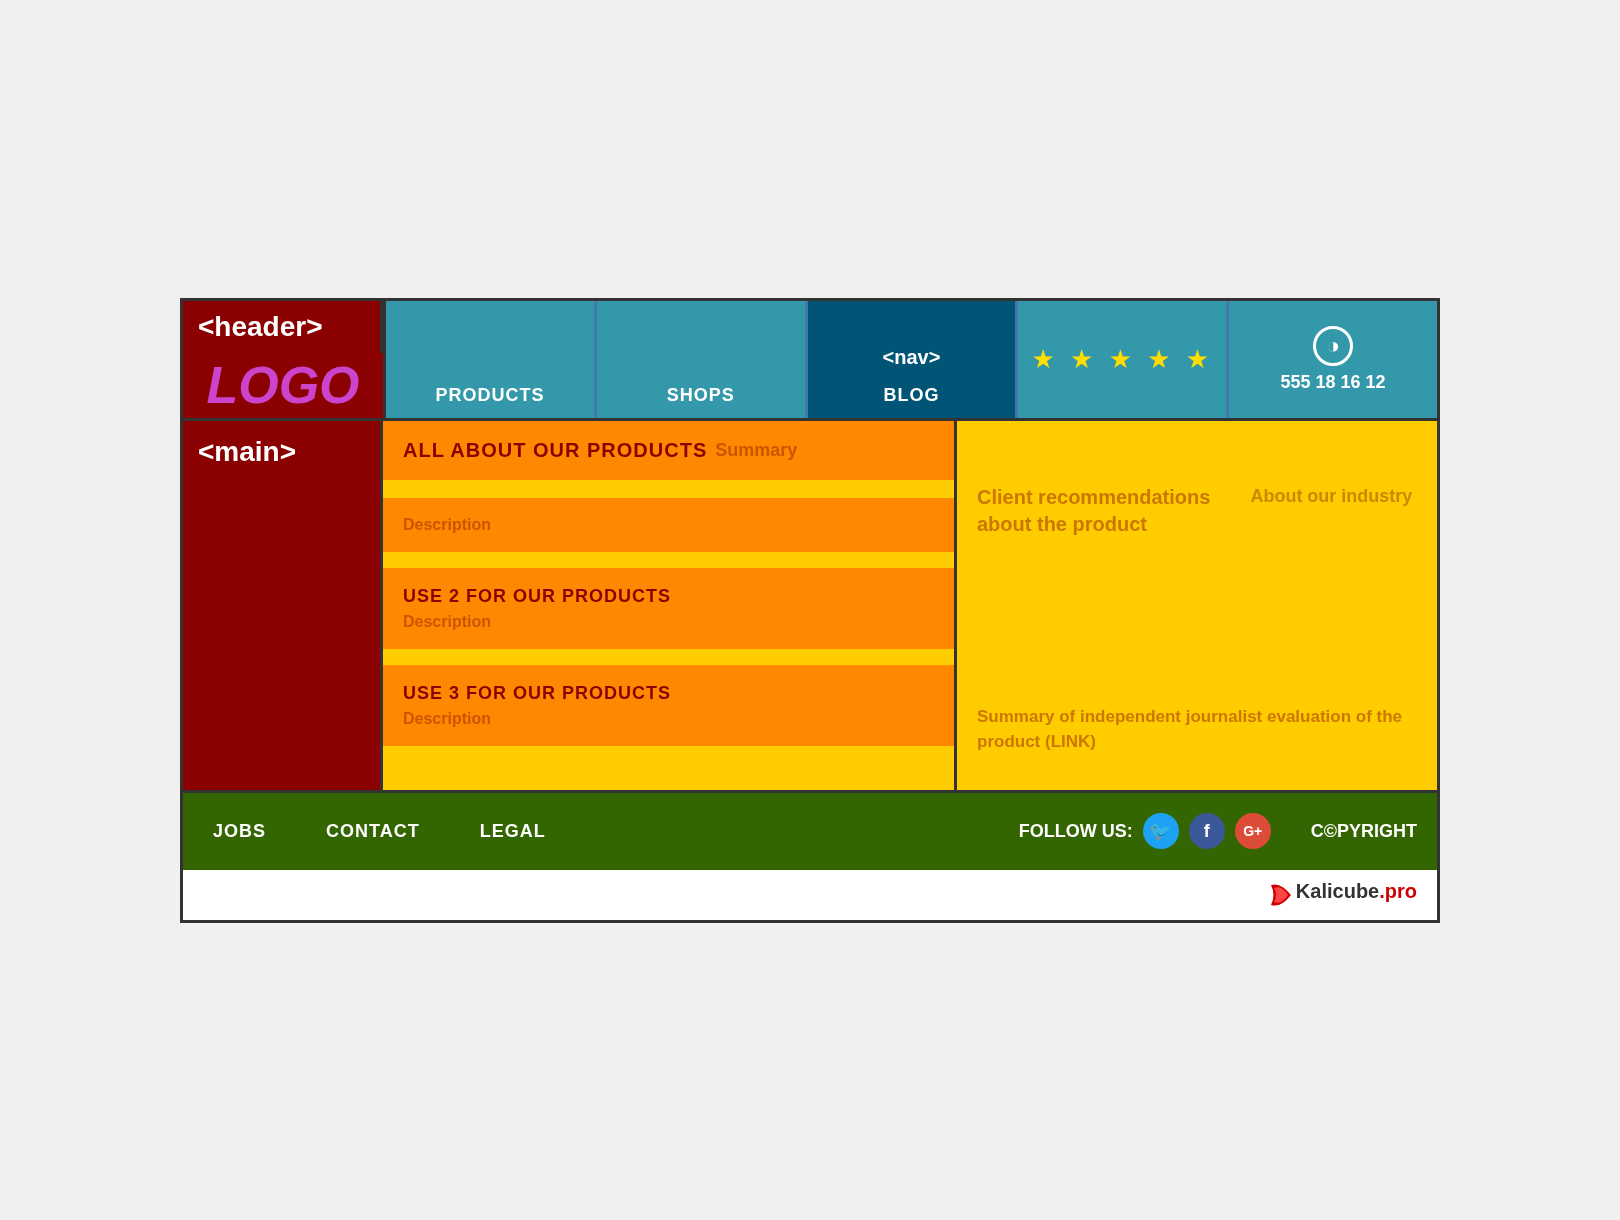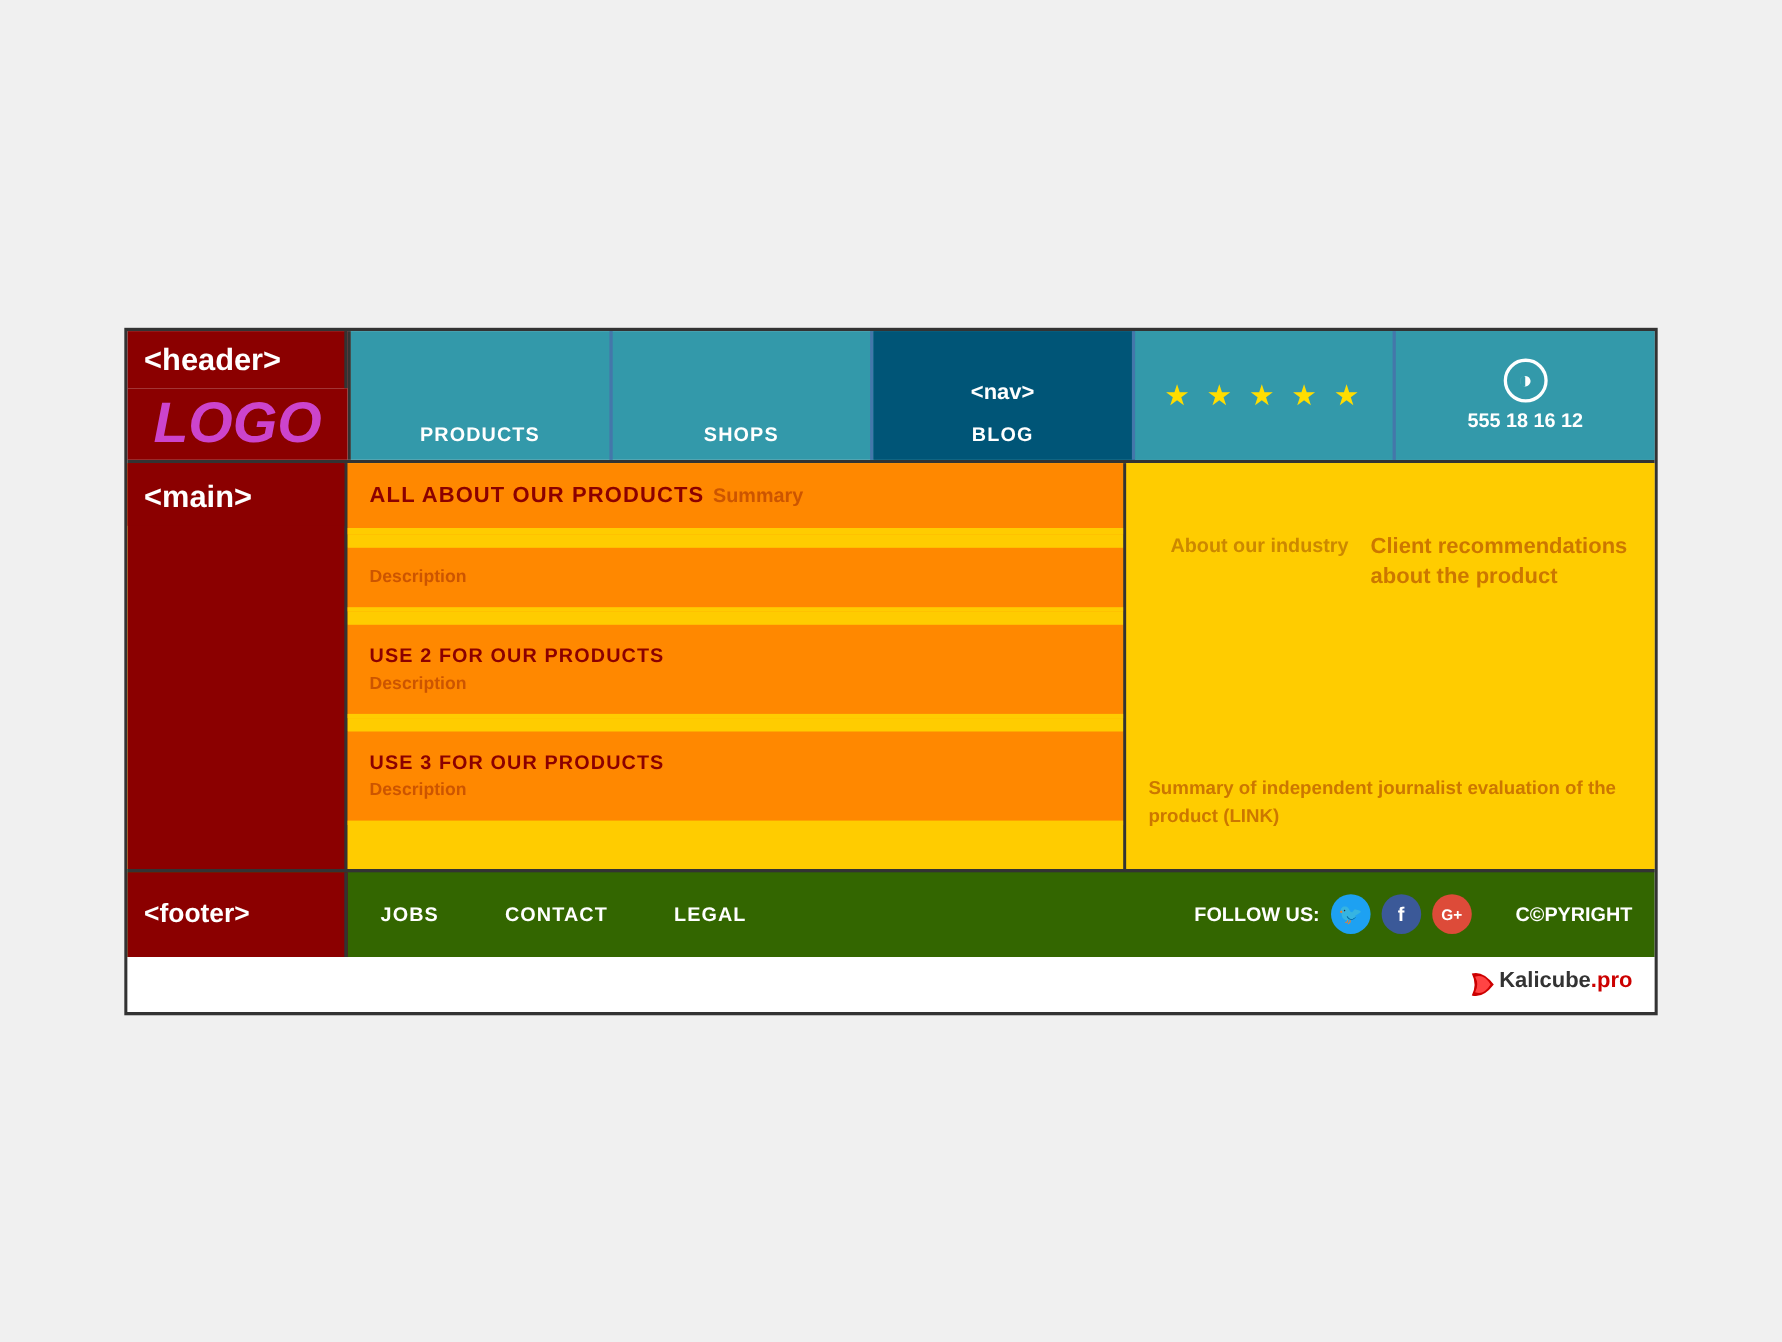--- a/index.html
+++ b/index.html
@@ -6,21 +6,21 @@
     body {
       background: #f0f0f0;
       font-family: Arial, sans-serif;
       display: flex;
       justify-content: center;
       align-items: center;
       min-height: 100vh;
       padding: 20px;
     }
     .page-wrapper {
-      width: 1394px;
+      width: 1260px;
       border: 3px solid #333;
       background: #fff;
     }
 
     
     .header {
       display: flex;
       height: 120px;
       border-bottom: 3px solid #333;
     }
@@ -378,37 +378,34 @@
       <div class="product-block">
         <div class="product-title">USE 3 FOR OUR PRODUCTS</div>
         <div class="product-desc">Description</div>
       </div>
       <div style="height:40px; background:#ffcc00;"></div>
     </div>
 
     <div class="main-right">
       <div style="display:flex; gap:20px; align-items:flex-start; padding-top:30px;">
         <div class="right-block">
-          <div class="right-subtitle">About our industry</div>
-        </div>
-        <div class="right-block">
           <div class="right-title">Client recommendations</div>
           <div class="right-title">about the product</div>
         </div>
+        <div class="right-block">
+          <div class="right-subtitle">About our industry</div>
+        </div>
       </div>
       <div class="right-block" style="margin-top:auto;">
         <div class="right-text">Summary of independent journalist evaluation of the product (LINK)</div>
       </div>
     </div>
   </div>
 
   <div class="footer">
-    <div class="footer-tag-label">
-      <span>&lt;footer&gt;</span>
-    </div>
     <div class="footer-nav">
       <span class="footer-nav-item">JOBS</span>
       <span class="footer-nav-item">CONTACT</span>
       <span class="footer-nav-item">LEGAL</span>
     </div>
     <div class="footer-right">
       <span class="follow-label">FOLLOW US:</span>
       <div class="social-icon social-twitter">🐦</div>
       <div class="social-icon social-facebook">f</div>
       <div class="social-icon social-gplus">G+</div>

